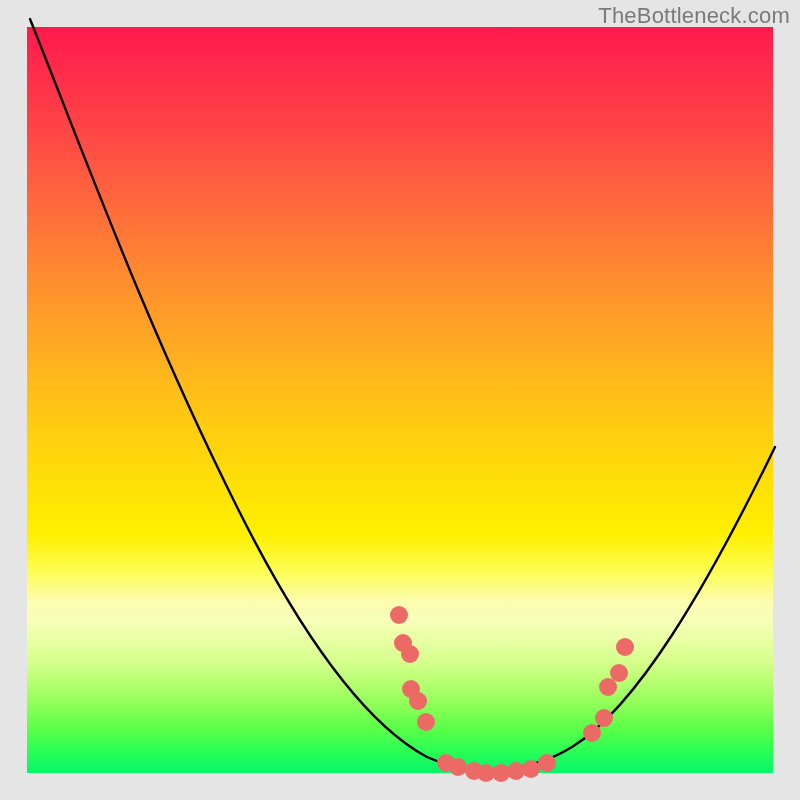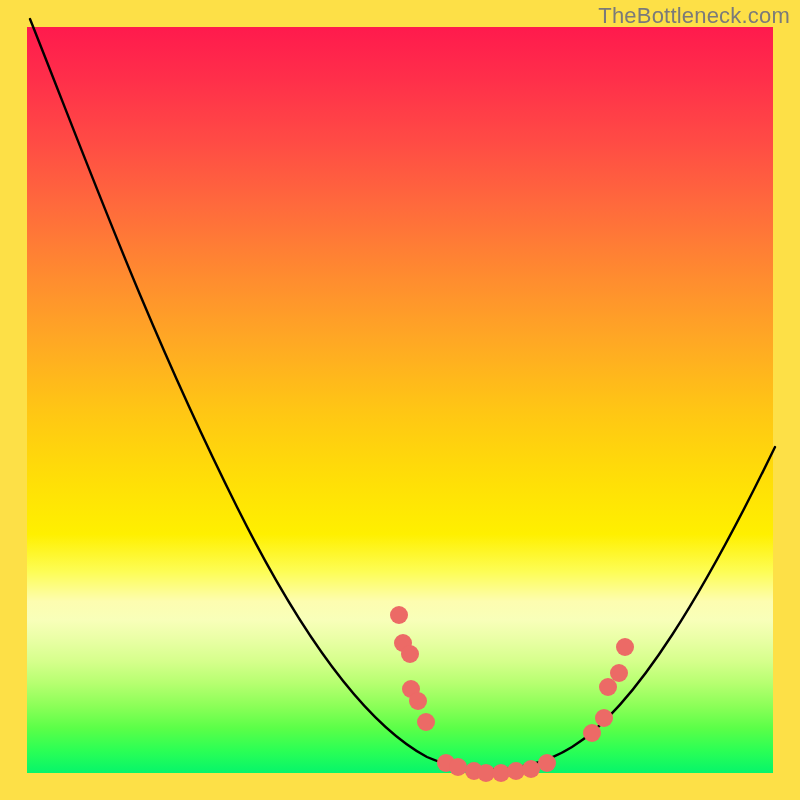--- a/index.html
+++ b/index.html
@@ -10,21 +10,21 @@
     background: #000;
     overflow: hidden;
     font-family: Arial, Helvetica, sans-serif;
   }
   .frame {
     position: absolute;
     left: 0;
     top: 0;
     width: 800px;
     height: 800px;
-    background: #fde047;
+    background: #e5e5e5;
   }
   .plot-area {
     position: absolute;
     left: 27px;
     top: 27px;
     width: 746px;
     height: 746px;
     
     background: linear-gradient(
       to bottom,

